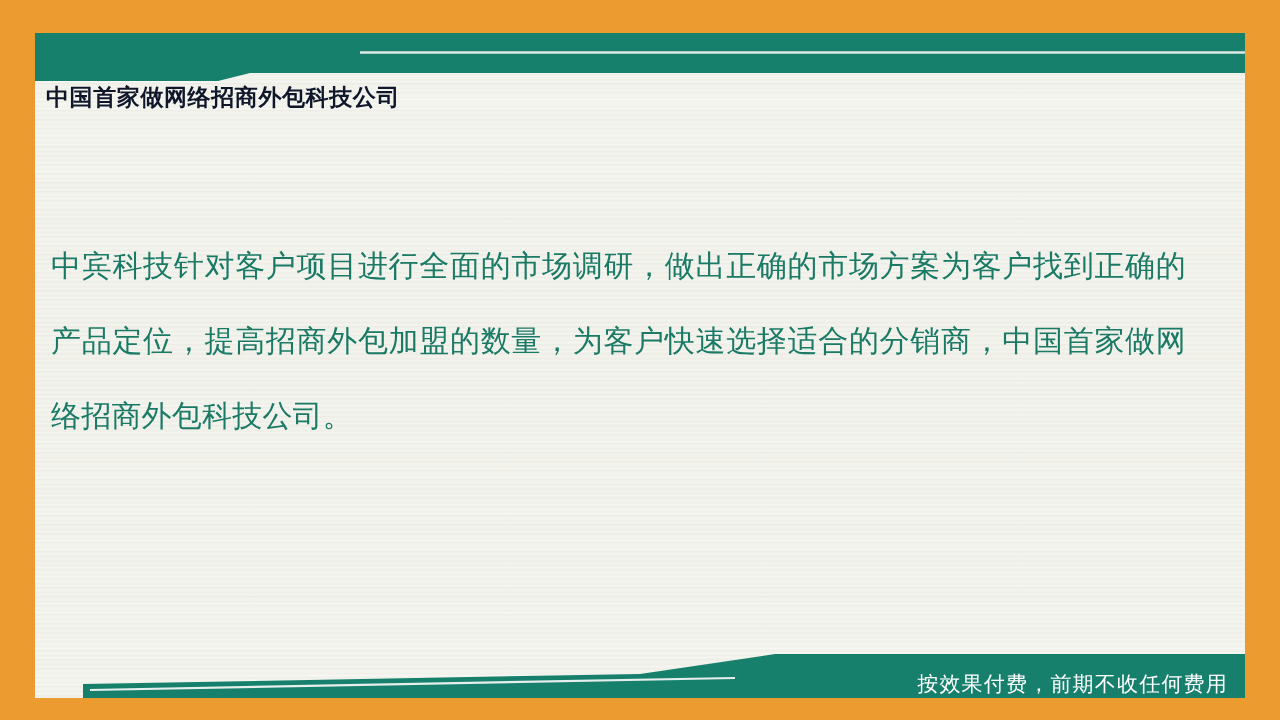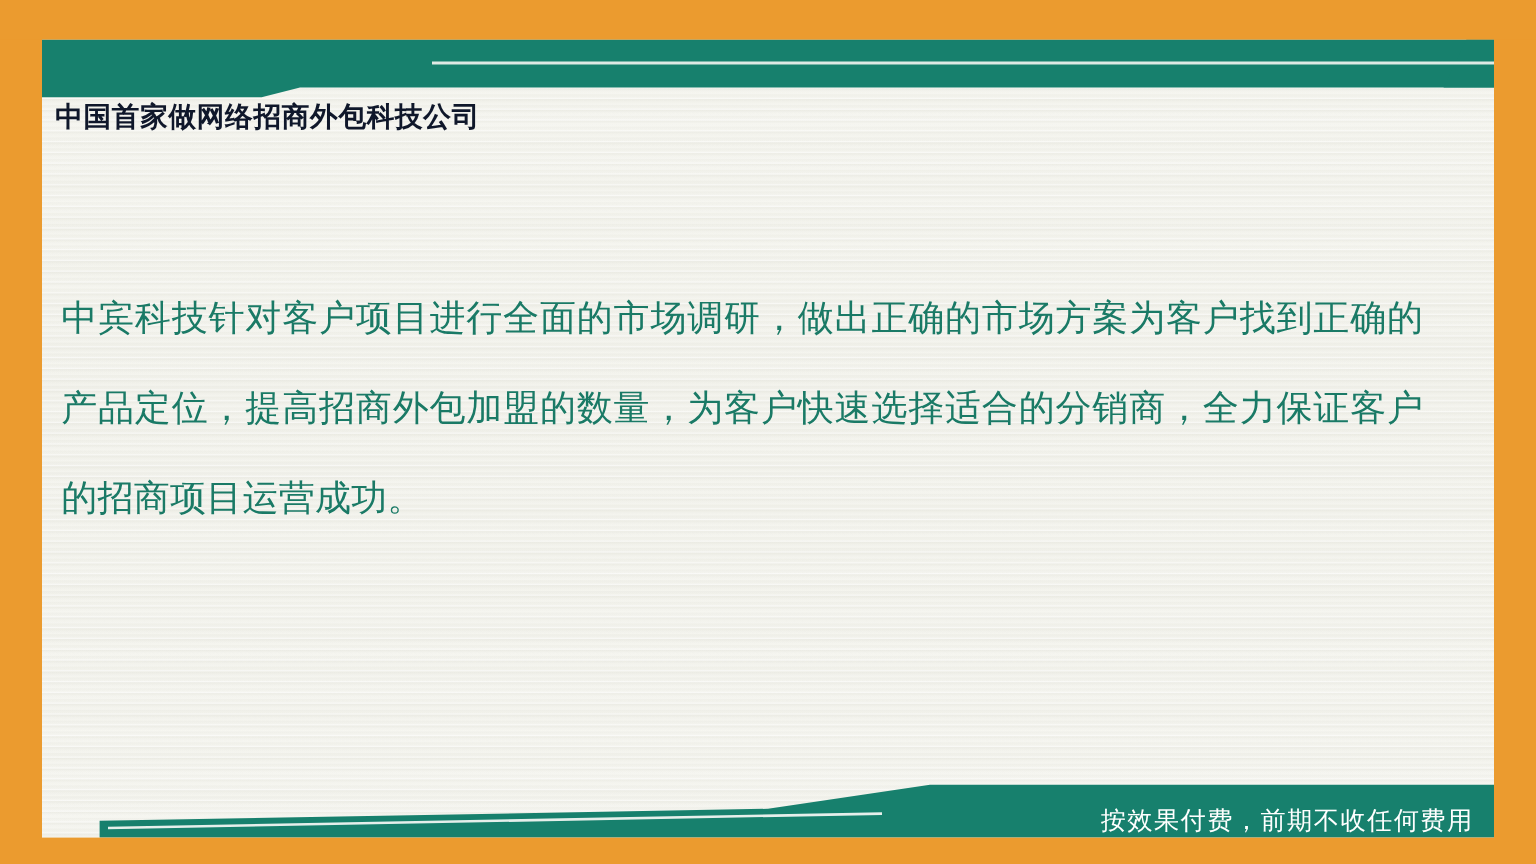--- a/index.html
+++ b/index.html
@@ -134,21 +134,21 @@
 
       <rect x="1245" y="0" width="35" height="110" fill="#eb9b2f"></rect>
 
       <rect x="0" y="0" width="1280" height="33" fill="#eb9b2f"></rect>
     </svg>
     <div class="header-title">中国首家做网络招商外包科技公司</div>
   </div>
 
 
   <div class="body-copy">
-    <p>中宾科技针对客户项目进行全面的市场调研，做出正确的市场方案为客户找到正确的产品定位，提高招商外包加盟的数量，为客户快速选择适合的分销商，全力保证客户的招商项目运营成功。</p>
+    <p>中宾科技针对客户项目进行全面的市场调研，做出正确的市场方案为客户找到正确的产品定位，提高招商外包加盟的数量，为客户快速选择适合的分销商，中国首家做网络招商外包科技公司。</p>
   </div>
 
   <div class="footer-wrap">
     <svg class="footer-svg" width="1280" height="110" viewBox="0 0 1280 110" xmlns="http://www.w3.org/2000/svg">
 
       <path d="M83,74 L640,64 L775,44 L1245,44 L1245,88 L83,88 Z" fill="#17806d"></path>
 
       <path d="M90,80 L735,68" stroke="#e6efeb" stroke-width="2.2"></path>
 
       <rect x="0" y="88" width="1280" height="22" fill="#eb9b2f"></rect>

